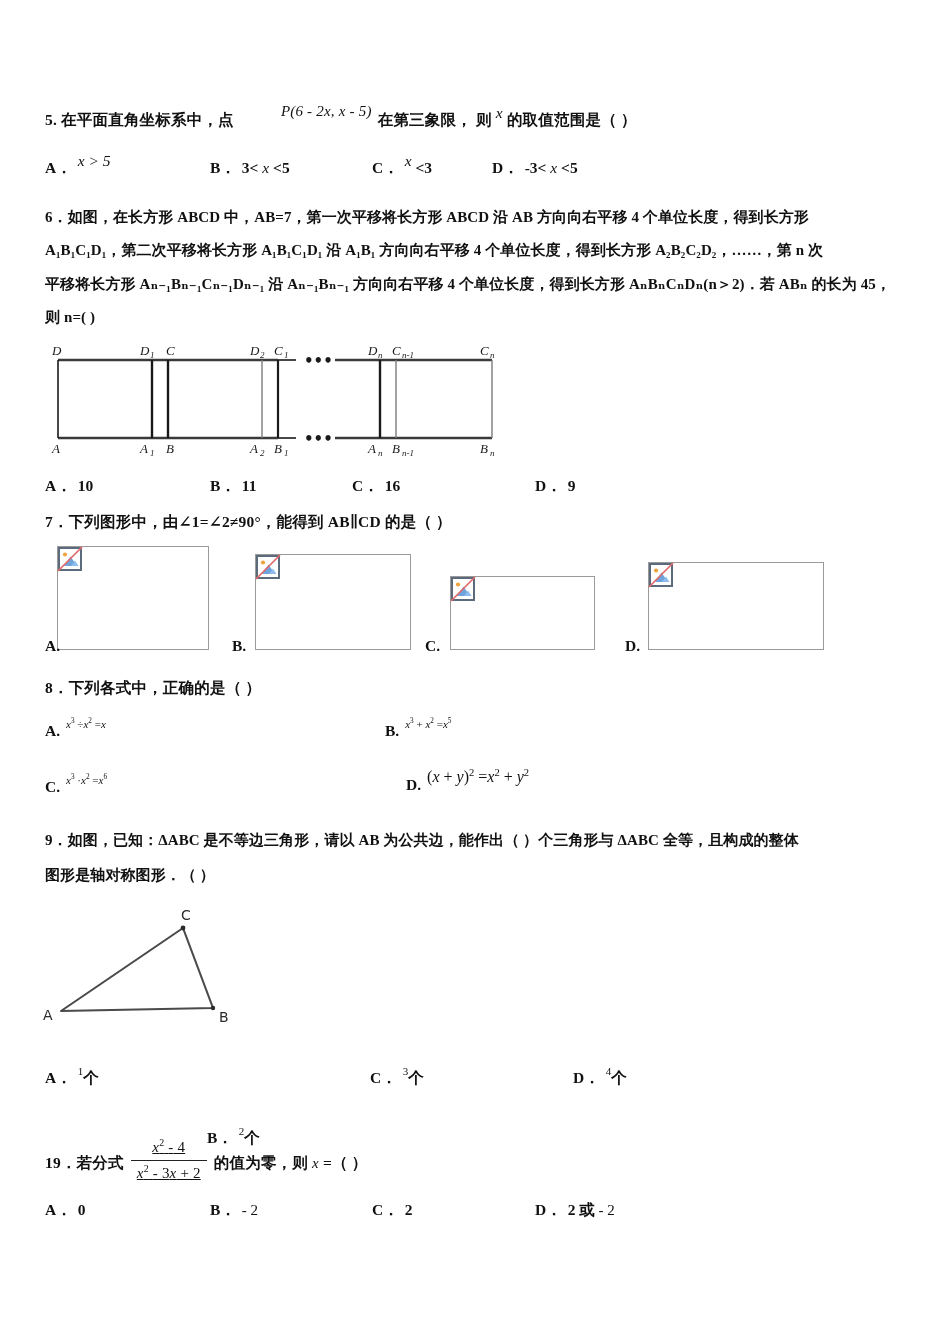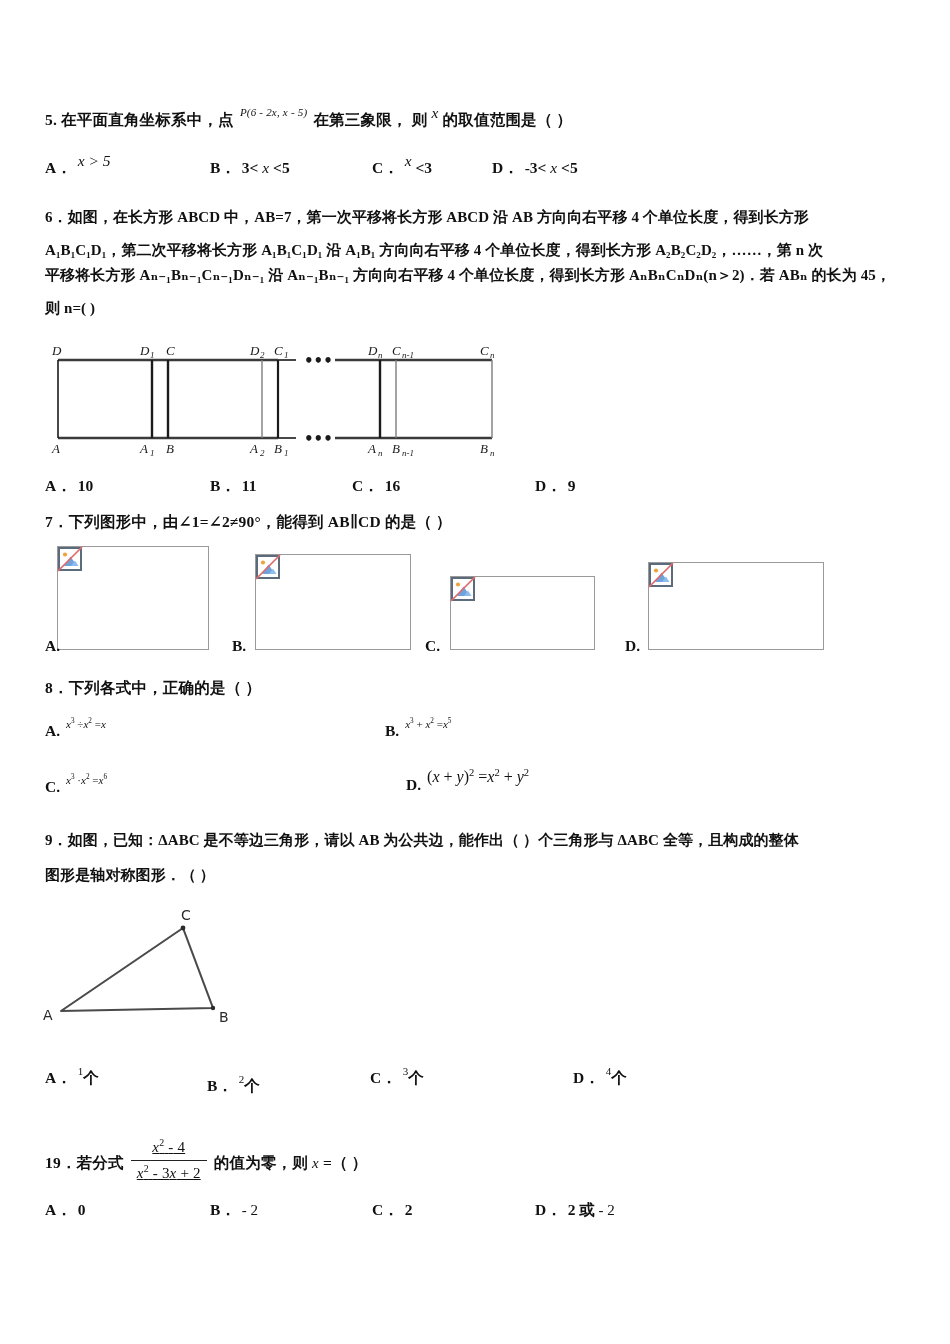--- a/index.html
+++ b/index.html
@@ -56,22 +56,23 @@
   }
   sup { font-size: 0.66em; vertical-align: super; line-height: 0; }
   .raise { position: relative; top: -7px; font-style: italic; font-weight: normal; }
   .raise-n { position: relative; top: -8px; font-weight: normal; font-size: 11px; }
   
   .inline-expr {
     position: relative;
     top: -9px;
     font-style: italic;
     font-weight: normal;
-    font-size: 11px;
+    font-size: 15px;
     padding: 0 2px;
+    margin-left: 41px;
   }
   
   .frac {
     display: inline-block;
     vertical-align: middle;
     text-align: center;
     position: relative;
     top: -4px;
     font-weight: normal;
     font-size: 15px;
@@ -133,21 +134,21 @@
   <div class="opt" style="left:372px; top:158px;">
     <span class="lab">C．</span><span><span class="raise">x </span>&lt;3</span>
   </div>
   <div class="opt" style="left:492px; top:158px;">
     <span class="lab">D．</span><span>-3&lt;<span class="mathi"> x </span>&lt;5</span>
   </div>
 
   <div class="qbody" style="left:45px; top:205px; width:880px;">
     <div>6．如图，在长方形 ABCD 中，AB=7，第一次平移将长方形 ABCD 沿 AB 方向向右平移 4 个单位长度，得到长方形</div>
     <div style="margin-top:9px;">A₁B₁C₁D₁，第二次平移将长方形 A₁B₁C₁D₁ 沿 A₁B₁ 方向向右平移 4 个单位长度，得到长方形 A₂B₂C₂D₂，……，第 n 次</div>
-    <div style="">平移将长方形 Aₙ₋₁Bₙ₋₁Cₙ₋₁Dₙ₋₁ 沿 Aₙ₋₁Bₙ₋₁ 方向向右平移 4 个单位长度，得到长方形 AₙBₙCₙDₙ(n＞2)．若 ABₙ 的长为 45，</div>
+    <div style="margin-top:9px;">平移将长方形 Aₙ₋₁Bₙ₋₁Cₙ₋₁Dₙ₋₁ 沿 Aₙ₋₁Bₙ₋₁ 方向向右平移 4 个单位长度，得到长方形 AₙBₙCₙDₙ(n＞2)．若 ABₙ 的长为 45，</div>
     <div style="margin-top:9px;">则 n=(      )</div>
   </div>
 
   <div class="fig6" style="left:40px; top:340px;">
     <svg width="470" height="118" viewBox="0 0 470 118">
 
       <line x1="18" y1="20" x2="238" y2="20" stroke="#9b9b9b" stroke-width="3"></line>
       <line x1="18" y1="98" x2="238" y2="98" stroke="#9b9b9b" stroke-width="3"></line>
       <line x1="18" y1="20" x2="238" y2="20" stroke="#1a1a1a" stroke-width="1.6"></line>
       <line x1="18" y1="98" x2="238" y2="98" stroke="#1a1a1a" stroke-width="1.6"></line>
@@ -300,21 +301,21 @@
       <circle cx="178" cy="105" r="2.2" fill="#2a2a2a"></circle>
       <text x="8" y="117" font-family="DejaVu Sans, sans-serif" font-size="14" fill="#2a2a2a">A</text>
       <text x="184" y="119" font-family="DejaVu Sans, sans-serif" font-size="14" fill="#2a2a2a">B</text>
       <text x="146" y="17" font-family="DejaVu Sans, sans-serif" font-size="14" fill="#2a2a2a">C</text>
     </svg>
   </div>
 
   <div class="opt" style="left:45px; top:1068px;">
     <span class="lab">A．</span><span class="raise-n">1</span><span>个</span>
   </div>
-  <div class="opt" style="left:207px; top:1076px;">
+  <div class="opt" style="left:207px; top:1128px;">
     <span class="lab">B．</span><span class="raise-n">2</span><span>个</span>
   </div>
   <div class="opt" style="left:370px; top:1068px;">
     <span class="lab">C．</span><span class="raise-n">3</span><span>个</span>
   </div>
   <div class="opt" style="left:573px; top:1068px;">
     <span class="lab">D．</span><span class="raise-n">4</span><span>个</span>
   </div>
 
   <div class="qline" style="left:45px; top:1140px;">

